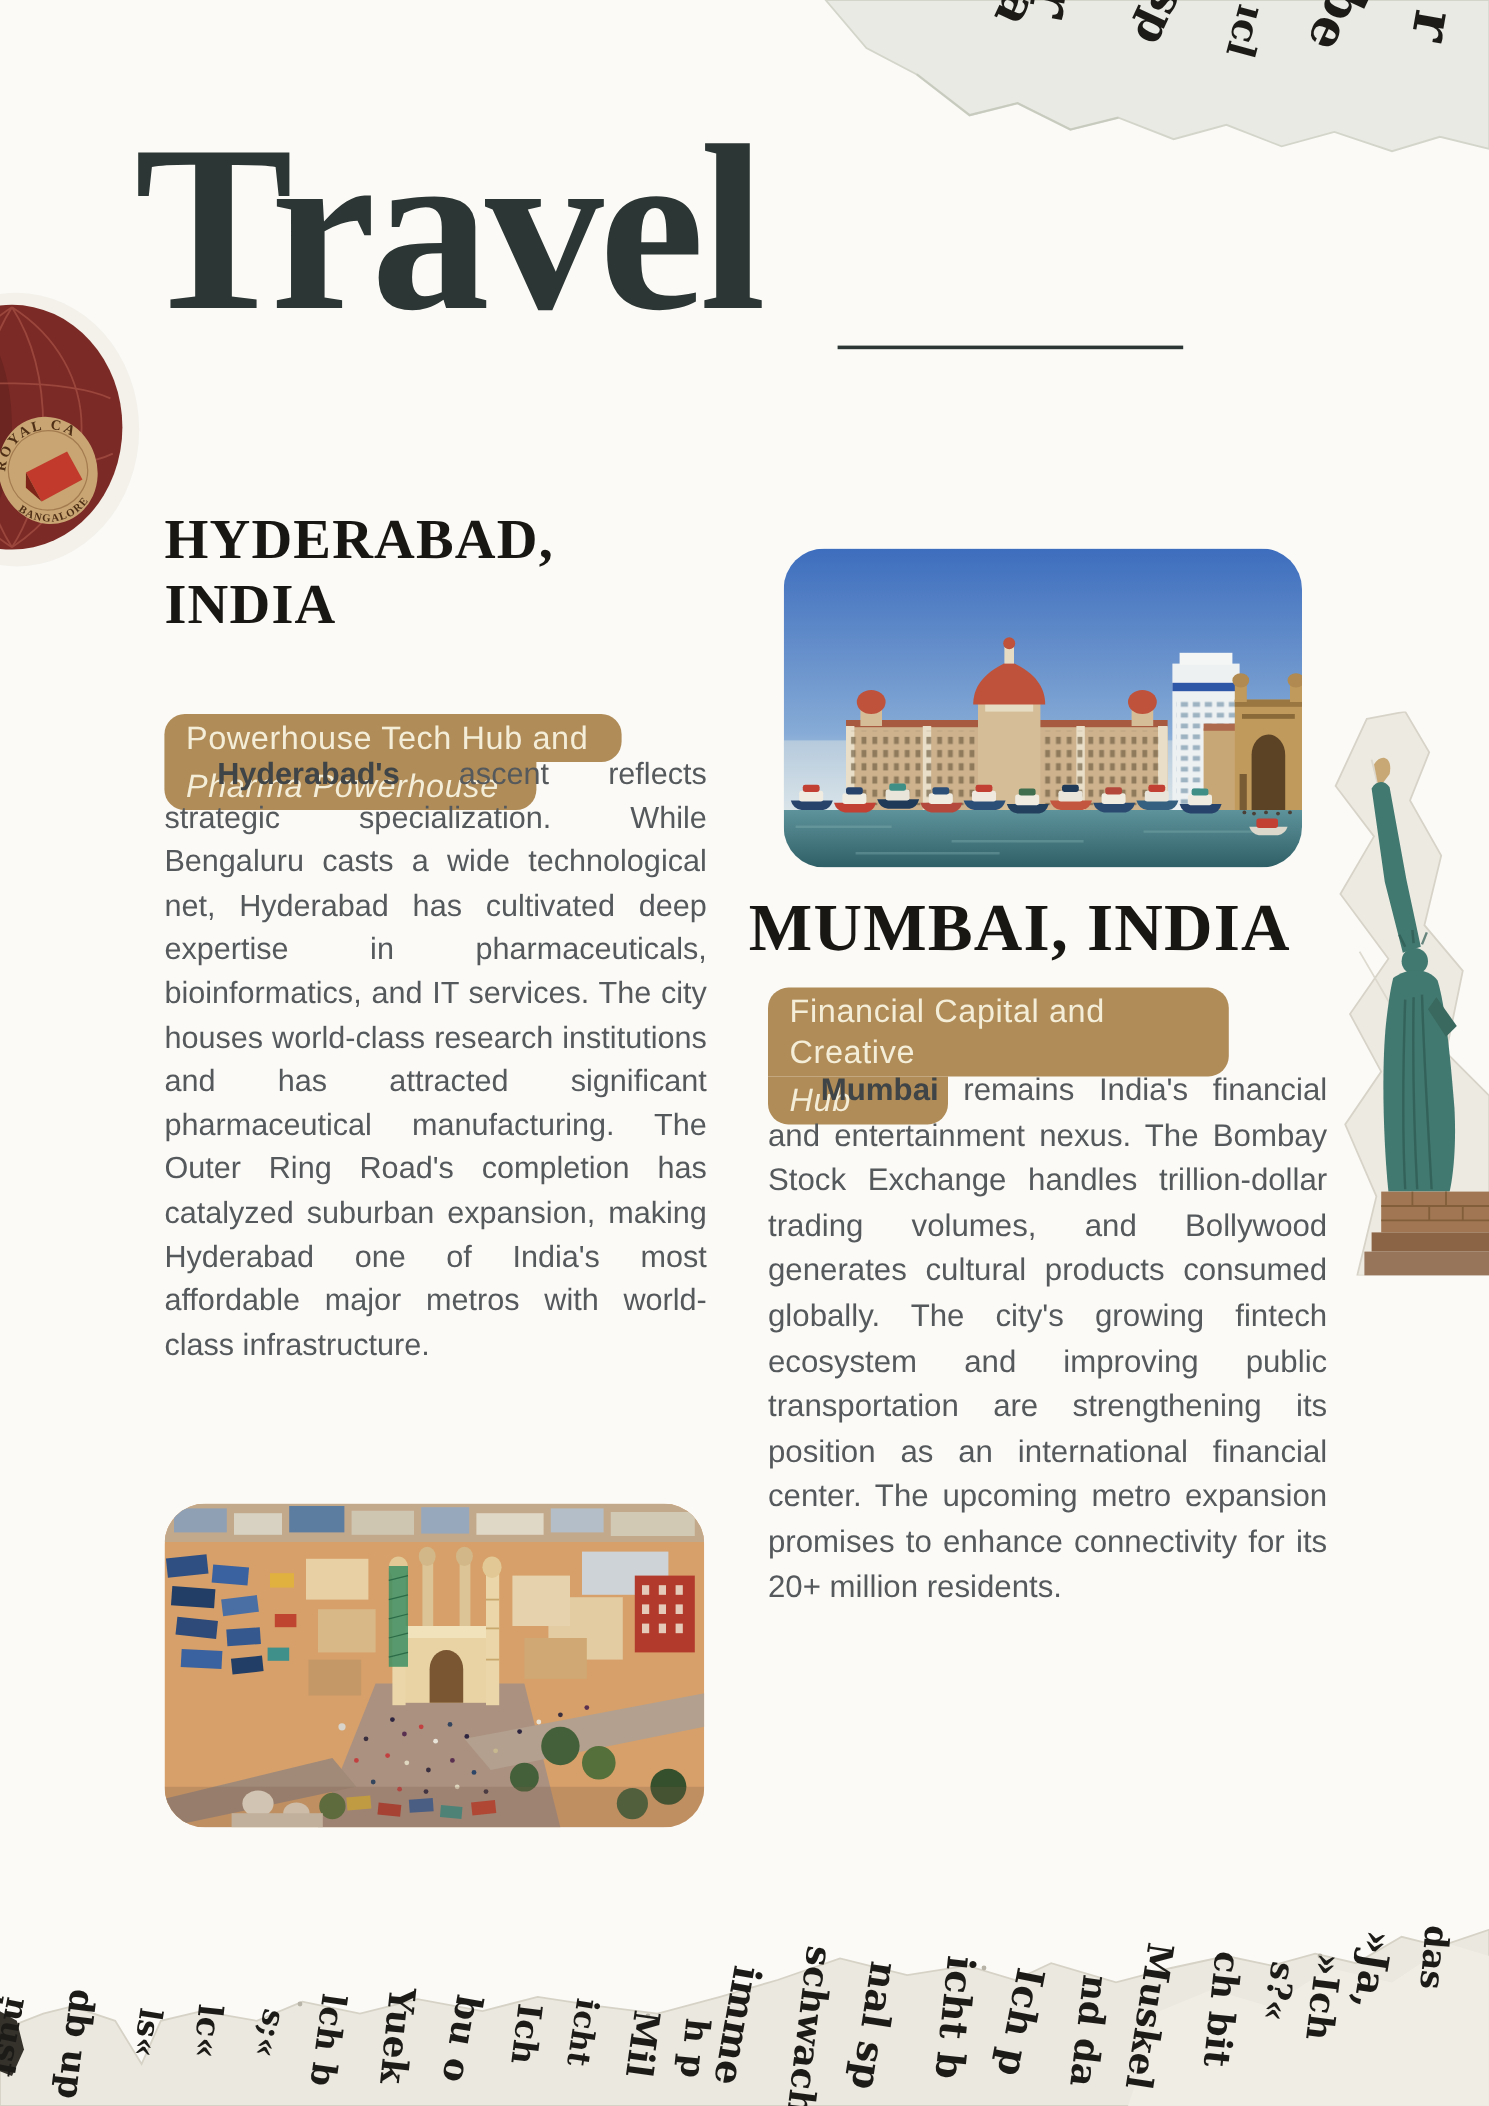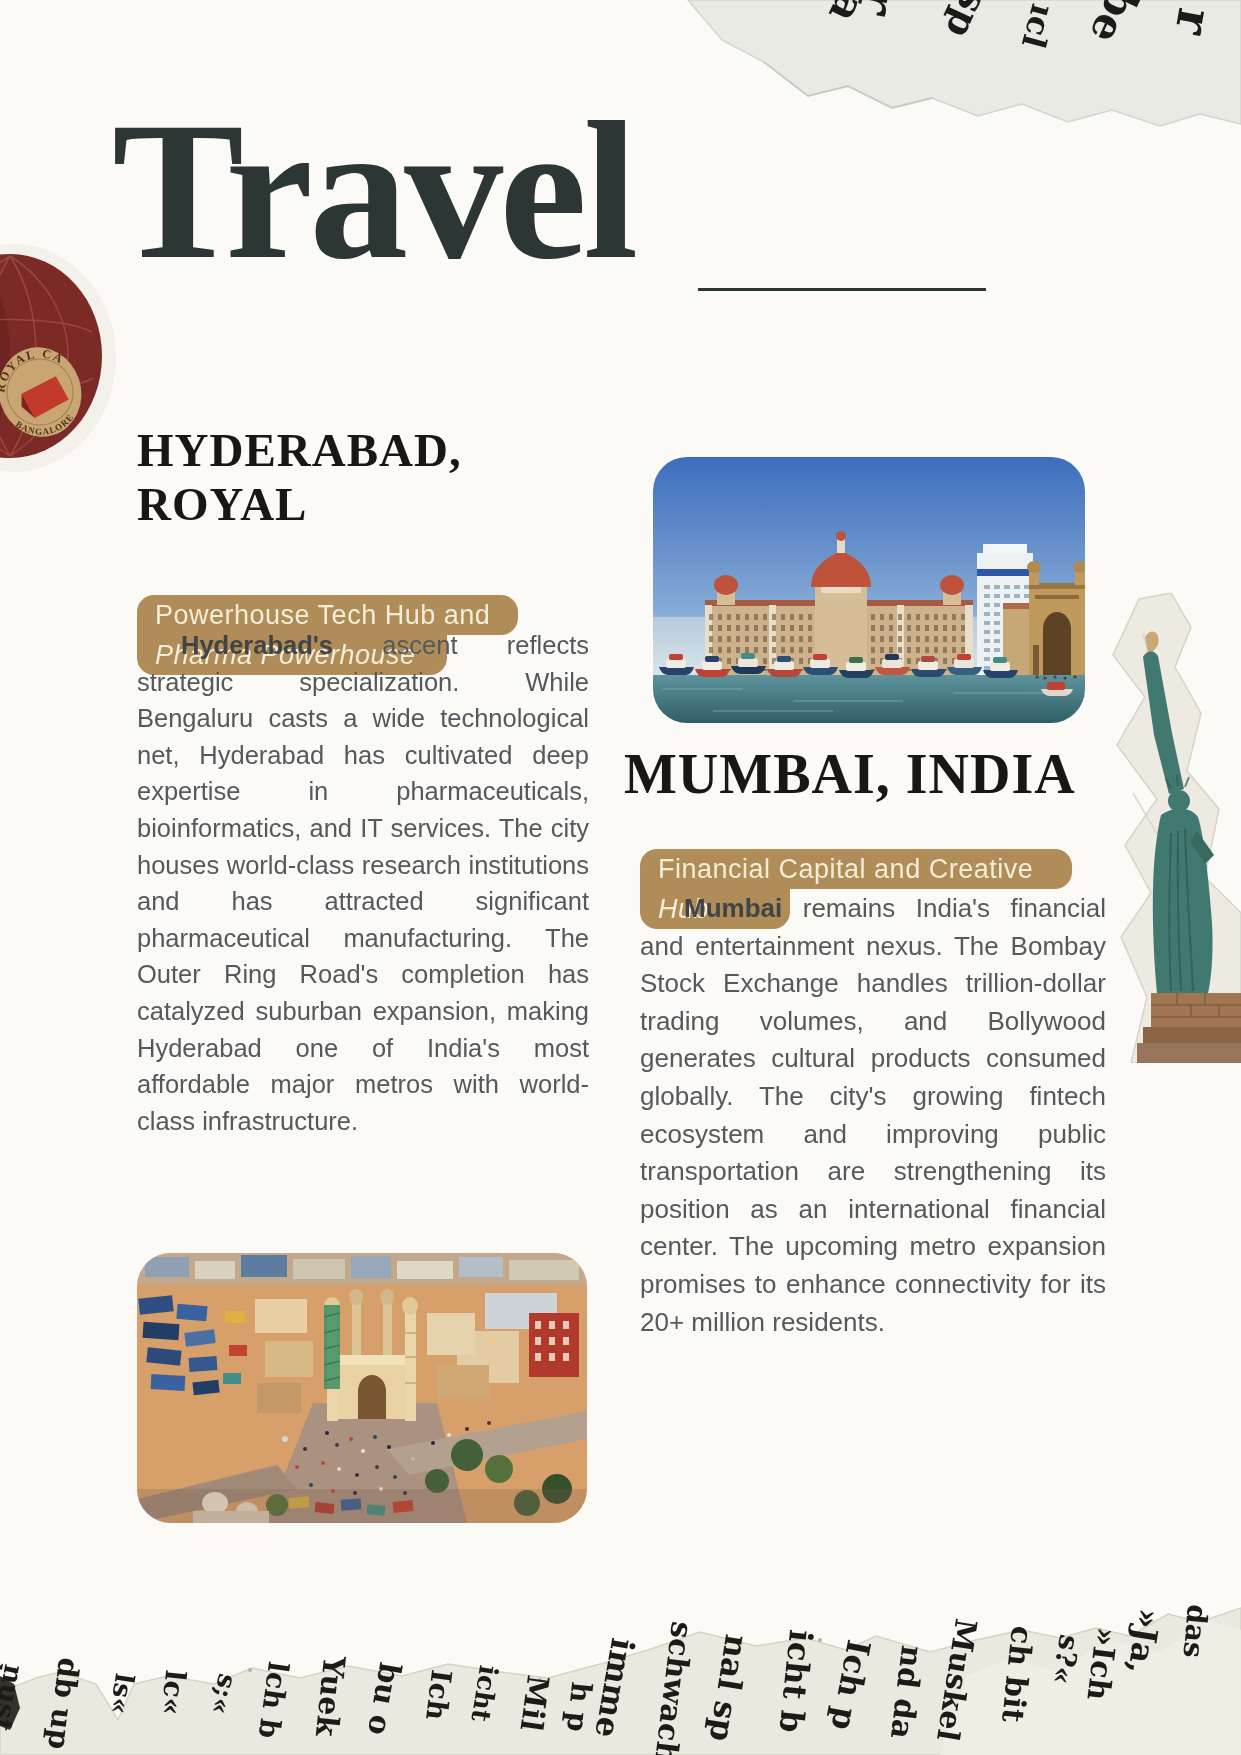--- a/index.html
+++ b/index.html
@@ -20,21 +20,21 @@
 
   .badge{position:absolute;}
   .badge .row{background:#b08c58;color:#f4edd8;font-size:27px;line-height:34px;
               letter-spacing:.5px;padding:3px 16px 3px 18px;box-sizing:border-box;}
   .badge .r1{border-radius:17px 17px 17px 0;}
   .badge .r2{border-radius:0 0 17px 17px;}
   .badge.b1{left:137px;top:595px;}
   .badge.b1 .r1{width:381px;}
   .badge.b1 .r2{width:310px;font-style:italic;}
   .badge.b2{left:640px;top:823px;}
-  .badge.b2 .r1{width:432px;margin-top:26px;}
+  .badge.b2 .r1{width:384px;}
   .badge.b2 .r2{width:150px;font-style:italic;}
 
   .body-par{position:absolute;margin:0;text-align:justify;color:#55595c;}
   .body-par strong{color:#3f4446;font-weight:700;margin-left:44px;}
   .body-par.hyd{left:137px;top:627px;width:452px;font-size:25.5px;line-height:36.6px;}
   .body-par.mum{left:640px;top:890px;width:466px;font-size:26px;line-height:37.6px;}
 
   
   .photo{position:absolute;border-radius:34px;overflow:hidden;}
   .photo.mumbai{left:653px;top:457px;width:432px;height:266px;}
@@ -135,21 +135,21 @@
       </g>
       <rect x="70" y="434" width="98" height="16" fill="#8a6445"></rect>
       <rect x="64" y="450" width="104" height="20" fill="#97755a"></rect>
     </svg>
   </div>
 
   <h1 class="title">Travel</h1>
   <div class="title-rule"></div>
 
   <section>
-    <h2 class="h2 hyd">HYDERABAD, ROYAL</h2>
+    <h2 class="h2 hyd">HYDERABAD, INDIA</h2>
     <div class="badge b1">
       <div class="row r1">Powerhouse Tech Hub and</div>
       <div class="row r2">Pharma Powerhouse</div>
     </div>
     <p class="body-par hyd"><strong>Hyderabad's</strong><span> ascent reflects strategic specialization. While Bengaluru casts a wide technological net, Hyderabad has cultivated deep expertise in pharmaceuticals, bioinformatics, and IT services. The city houses world-class research institutions and has attracted significant pharmaceutical manufacturing. The Outer Ring Road's completion has catalyzed suburban expansion, making Hyderabad one of India's most affordable major metros with world-class infrastructure.</span></p>
   </section>
 
   <div class="photo charminar">
     <svg width="450" height="270" viewBox="0 0 450 270">
       <rect width="450" height="270" fill="#d7a06a"></rect>

